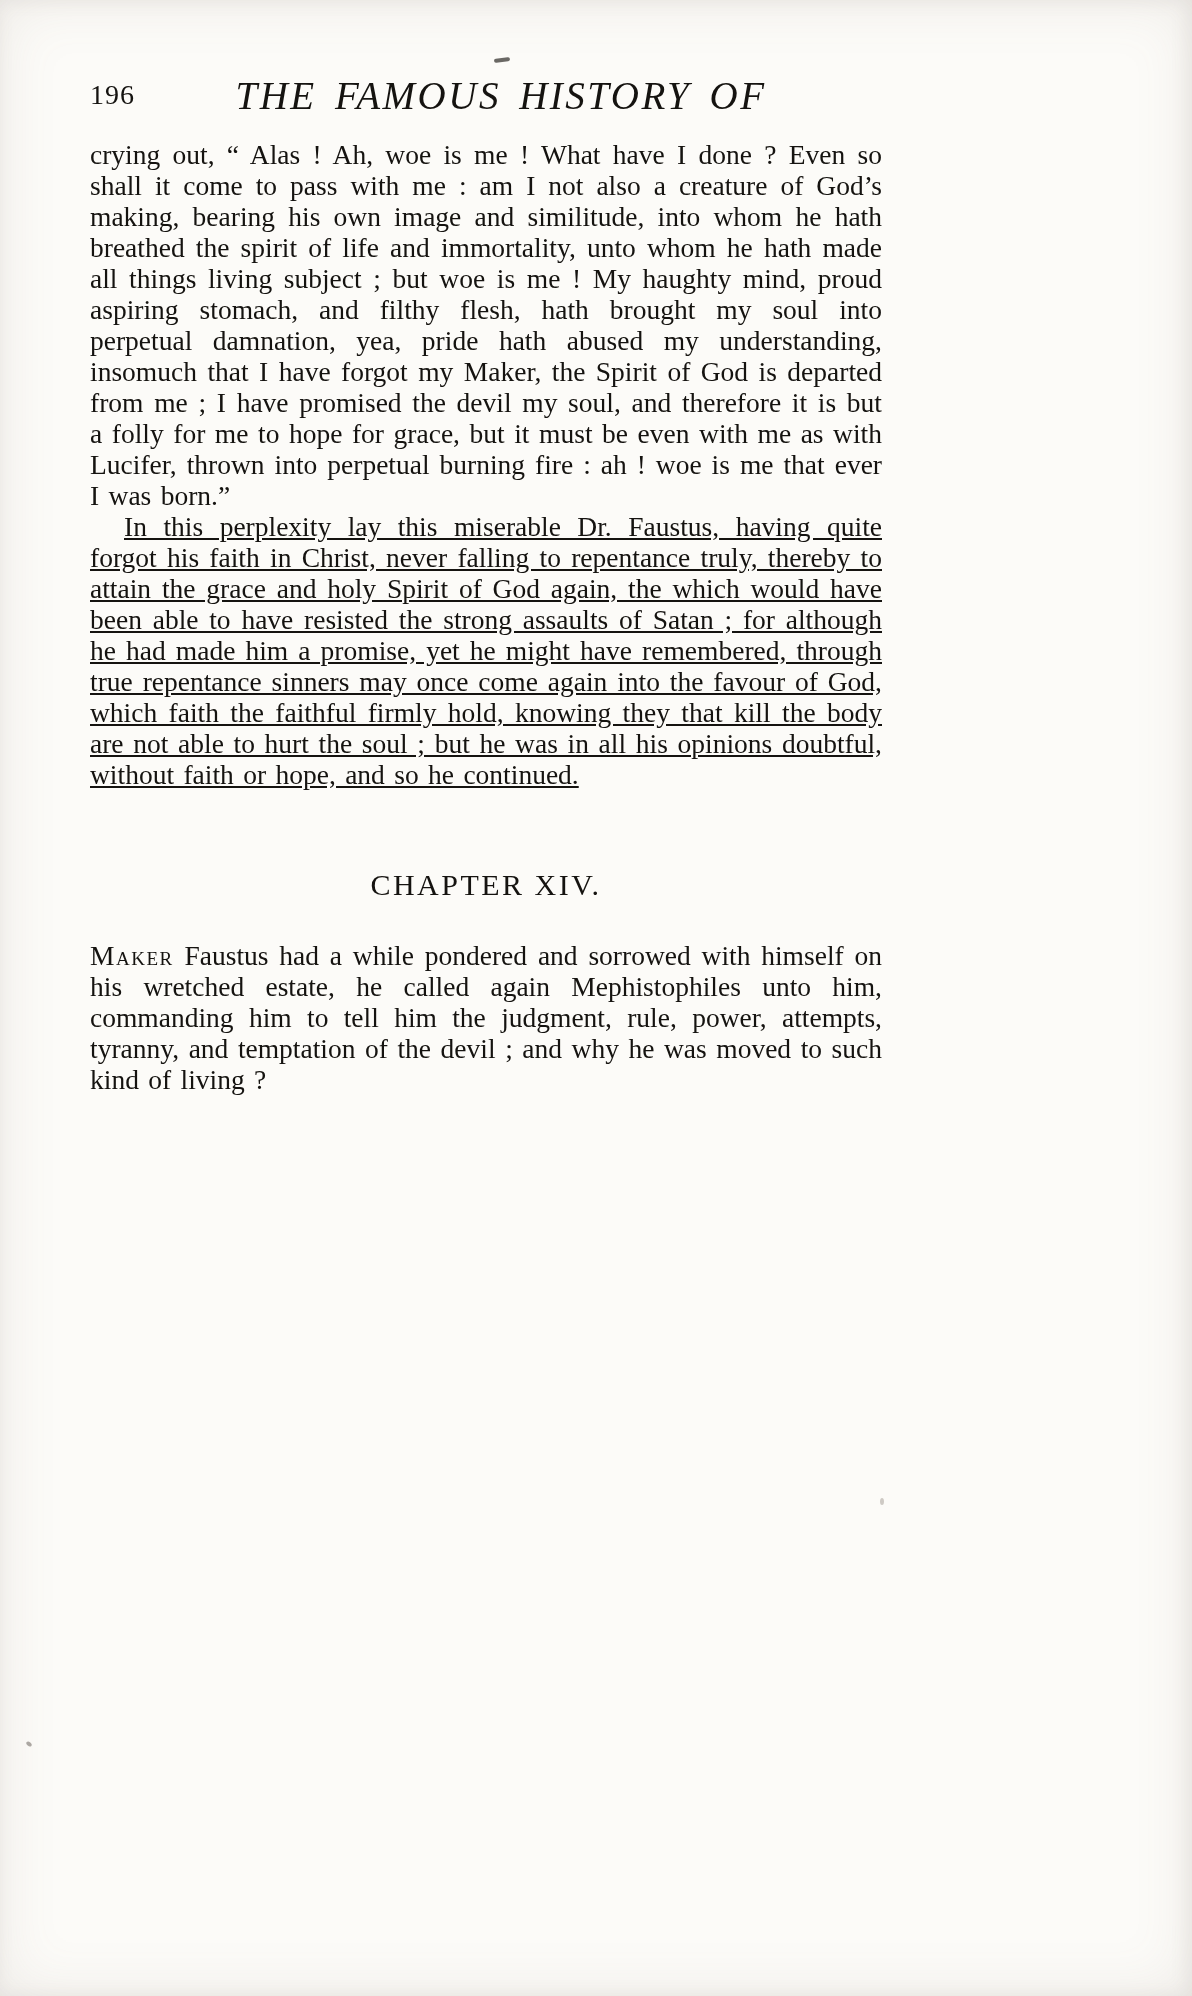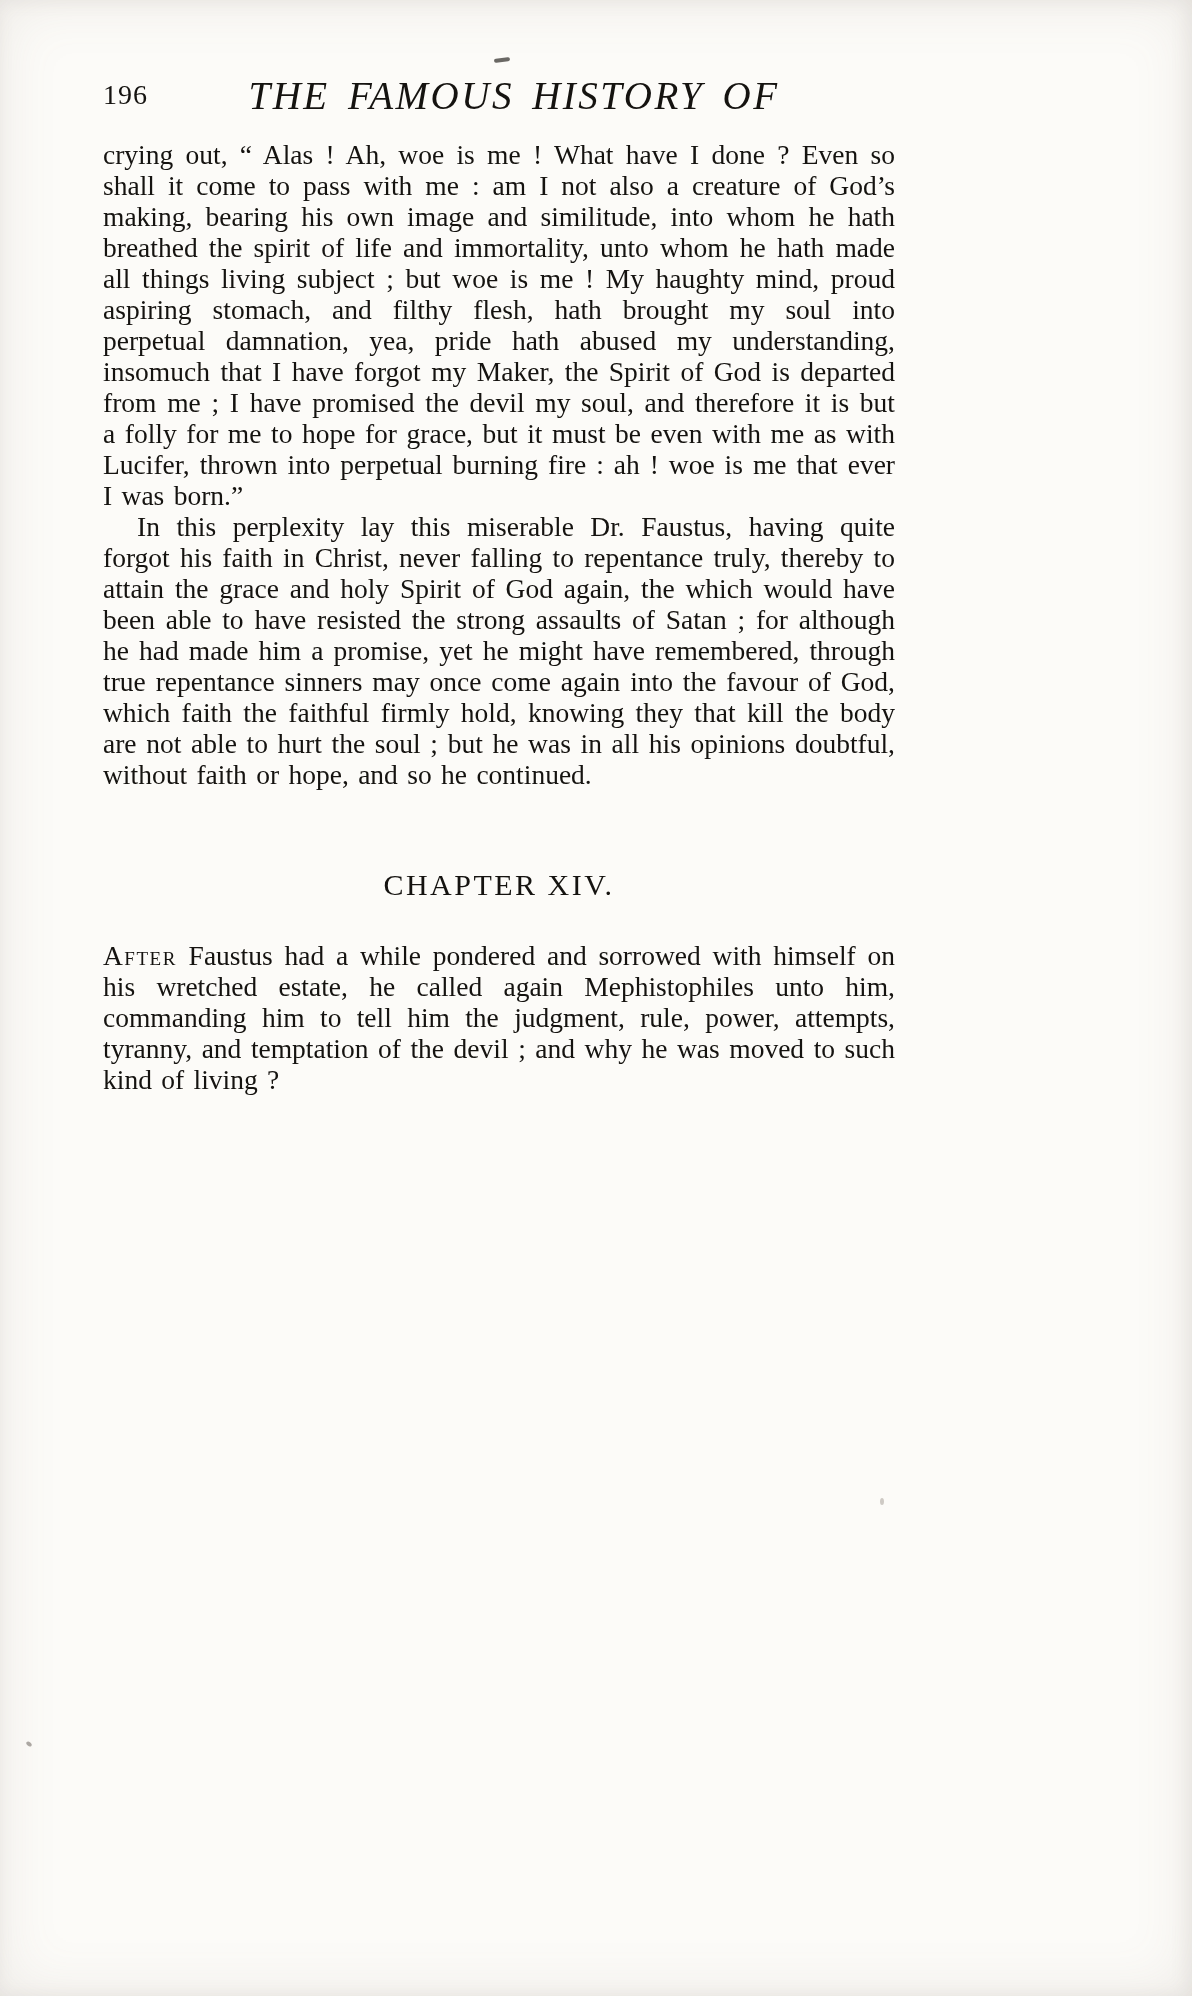--- a/index.html
+++ b/index.html
@@ -13,21 +13,21 @@
     height: 1996px;
     margin: 0 auto;
     background: #fcfbf8;
     color: #151310;
     font-family: "Liberation Serif", serif;
     overflow: hidden;
     box-shadow: inset 0 0 60px rgba(120,110,95,0.12), inset -4px 0 18px rgba(120,110,95,0.10);
   }
   .content {
     position: absolute;
-    left: 103px;
+    left: 90px;
     top: 66px;
     width: 792px;
   }
   .running-head {
     position: relative;
     height: 44px;
     margin-bottom: 22px;
   }
   .page-number {
     position: absolute;
@@ -49,20 +49,21 @@
   .body-text p,
   .opening-para {
     margin: 0;
     font-size: 27.5px;
     line-height: 31px;
     text-align: justify;
     word-spacing: 2.5px;
   }
   p.indent {
     text-indent: 34px;
+    text-decoration: underline;
   }
   .chapter-title {
     margin: 78px 0 4px 0;
     font-size: 30px;
     font-weight: normal;
     text-align: center;
     letter-spacing: 2.5px;
   }
   .chapter-subtitle {
     margin: 42px auto 0 auto;
@@ -132,18 +133,18 @@
 
     <div class="body-text">
       <p class="no-indent">crying out, “ Alas ! Ah, woe is me !  What have I done ? Even so shall it come to pass with me : am I not also a creature of God’s making, bearing his own image and similitude, into whom he hath breathed the spirit of life and immortality, unto whom he hath made all things living subject ; but woe is me !  My haughty mind, proud aspiring stomach, and filthy flesh, hath brought my soul into perpetual damnation, yea, pride hath abused my understanding, insomuch that I have forgot my Maker, the Spirit of God is departed from me ; I have promised the devil my soul, and therefore it is but a folly for me to hope for grace, but it must be even with me as with Lucifer, thrown into perpetual burning fire : ah ! woe is me that ever I was born.”</p>
       <p class="indent">In this perplexity lay this miserable Dr. Faustus, having quite forgot his faith in Christ, never falling to repentance truly, thereby to attain the grace and holy Spirit of God again, the which would have been able to have resisted the strong assaults of Satan ; for although he had made him a promise, yet he might have remembered, through true repentance sinners may once come again into the favour of God, which faith the faithful firmly hold, knowing they that kill the body are not able to hurt the soul ; but he was in all his opinions doubtful, without faith or hope, and so he continued.</p>
     </div>
 
     <h2 class="chapter-title">CHAPTER XIV.</h2>
 
 
     <p class="opening-para">
-      <span class="lead-word">After</span>
+      <span class="lead-word">Maker</span>
       <span>Faustus had a while pondered and sorrowed with himself on his wretched estate, he called again Mephistophiles unto him, commanding him to tell him the judgment, rule, power, attempts, tyranny, and temptation of the devil ; and why he was moved to such kind of living ?</span>
     </p>
 
   </div>
 </div>
 
 </body></html>

